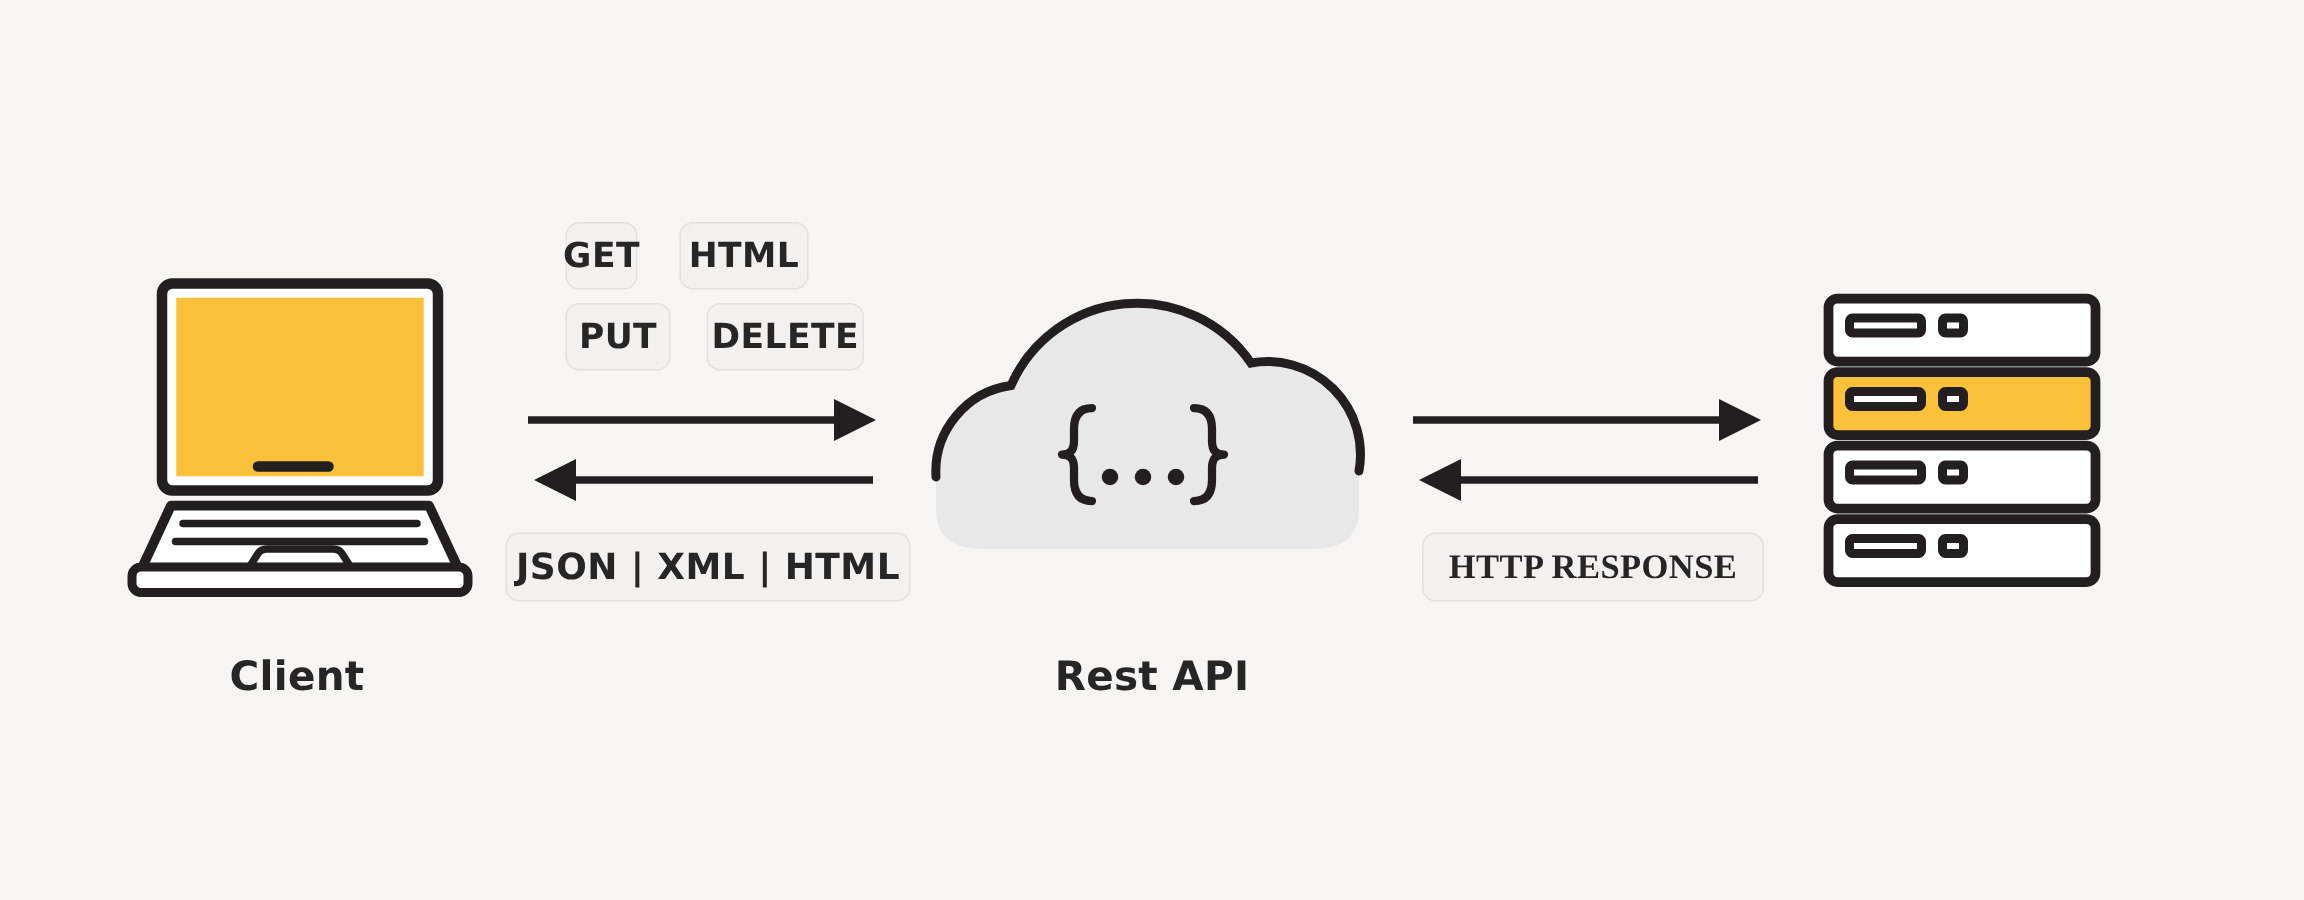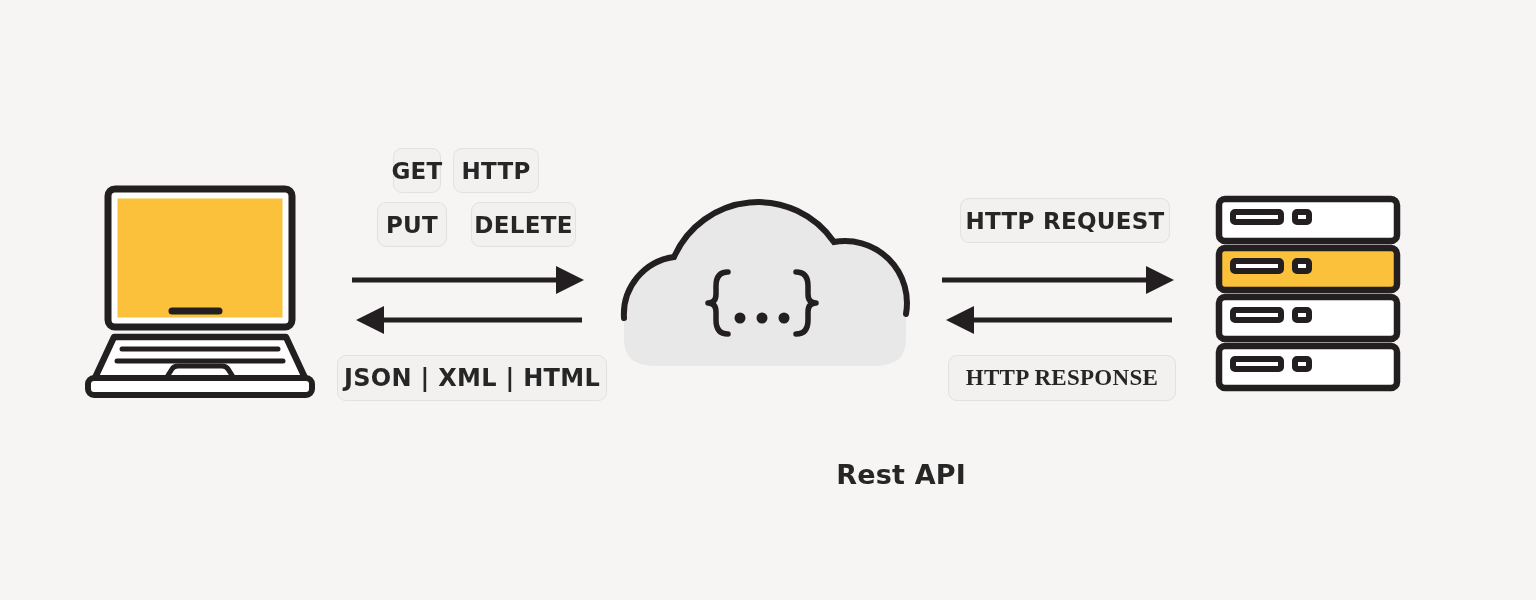--- a/index.html
+++ b/index.html
@@ -24,41 +24,41 @@
   .caption {
     position: absolute;
     text-align: center;
     font-size: 27px;
     font-weight: bold;
     color: #262626;
     letter-spacing: 0.2px;
     white-space: nowrap;
   }
   #caption-client { left: 0px;   top: 436px; width: 396px; }
-  #caption-api    { left: 570px; top: 459px; width: 396px; text-align: right; }
+  #caption-api    { left: 570px; top: 436px; width: 396px; }
   #caption-server { left: 1115px;top: 436px; width: 396px; }
 
   
   .badge {
     position: absolute;
     display: flex;
     align-items: center;
     justify-content: center;
     background: #f2f1f0;
     border: 1.6px solid #e2e1e0;
     border-radius: 9px;
     font-size: 23px;
     font-weight: bold;
     color: #262626;
     letter-spacing: 0.3px;
     white-space: nowrap;
     box-sizing: border-box;
   }
 
-  #badge-get    { left: 377px;  top: 148px; width: 48px;  height: 45px; margin-left: 16px; }
+  #badge-get    { left: 377px;  top: 148px; width: 48px;  height: 45px; }
   #badge-post   { left: 453px;  top: 148px; width: 86px;  height: 45px; }
   #badge-put    { left: 377px;  top: 202px; width: 70px;  height: 45px; text-align: center; }
   #badge-delete { left: 471px;  top: 202px; width: 105px; height: 45px; }
   #badge-payload{ left: 337px;  top: 355px; width: 270px; height: 46px; font-size: 24px; }
 
   #badge-http-request  { left: 960px; top: 198px; width: 210px; height: 45px; }
   #badge-http-response { left: 948px; top: 355px; width: 228px; height: 46px; font-family: Liberation Serif, serif; }
 
   
   .art { position: absolute; display: block; }
@@ -85,23 +85,24 @@
     <path d="M 32 152 L 204 152 L 224 195 L 12 195 Z" fill="#ffffff" stroke="#231f20" stroke-width="6.5" stroke-linejoin="round"></path>
 
     <line x1="40" y1="164" x2="196" y2="164" stroke="#231f20" stroke-width="5" stroke-linecap="round"></line>
     <line x1="35" y1="176" x2="201" y2="176" stroke="#231f20" stroke-width="5" stroke-linecap="round"></line>
 
     <path d="M 83 195 L 90 184 Q 92 181 96 181 L 140 181 Q 144 181 146 184 L 153 195" fill="none" stroke="#231f20" stroke-width="5" stroke-linejoin="round"></path>
 
     <rect x="6" y="193" width="224" height="17" rx="6" ry="6" fill="#ffffff" stroke="#231f20" stroke-width="6"></rect>
   </svg>
 
+  <div class="caption" id="caption-client">Client</div>
 
   <div class="badge" id="badge-get">GET</div>
-  <div class="badge" id="badge-post">HTTP</div>
+  <div class="badge" id="badge-post">HTML</div>
   <div class="badge" id="badge-put">PUT</div>
   <div class="badge" id="badge-delete">DELETE</div>
 
   <svg id="arrows-left-art" class="art" width="240" height="80" viewBox="0 0 240 80">
 
     <g>
       <line x1="2" y1="22" x2="212" y2="22" stroke="#231f20" stroke-width="5"></line>
       <path d="M 206 8 L 234 22 L 206 36 Z" fill="#231f20"></path>
     </g>
 
@@ -134,21 +135,20 @@
       <path d="M 116 82 Q 104 82 104 96 L 104 104 Q 104 113 96 113 Q 104 113 104 122 L 104 130 Q 104 144 116 144" fill="none" stroke="#231f20" stroke-width="5.5" stroke-linecap="round" stroke-linejoin="round"></path>
       <path d="M 184 82 Q 196 82 196 96 L 196 104 Q 196 113 204 113 Q 196 113 196 122 L 196 130 Q 196 144 184 144" fill="none" stroke="#231f20" stroke-width="5.5" stroke-linecap="round" stroke-linejoin="round"></path>
       <circle cx="128" cy="128" r="5.5" fill="#231f20"></circle>
       <circle cx="150" cy="128" r="5.5" fill="#231f20"></circle>
       <circle cx="172" cy="128" r="5.5" fill="#231f20"></circle>
     </g>
   </svg>
 
   <div class="caption" id="caption-api">Rest API</div>
 
-  <div class="badge" id="badge-http-request">HTTP REQUEST</div>
 
   <svg id="arrows-right-art" class="art" width="240" height="80" viewBox="0 0 240 80">
     <g>
       <line x1="2" y1="22" x2="212" y2="22" stroke="#231f20" stroke-width="5"></line>
       <path d="M 206 8 L 234 22 L 206 36 Z" fill="#231f20"></path>
     </g>
     <g>
       <line x1="28" y1="62" x2="232" y2="62" stroke="#231f20" stroke-width="5"></line>
       <path d="M 34 48 L 6 62 L 34 76 Z" fill="#231f20"></path>
     </g>

